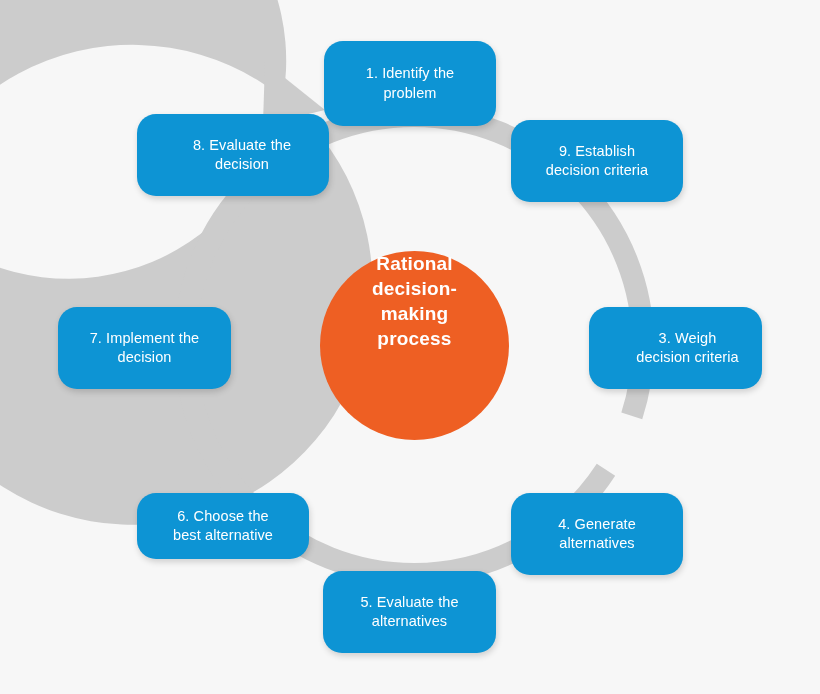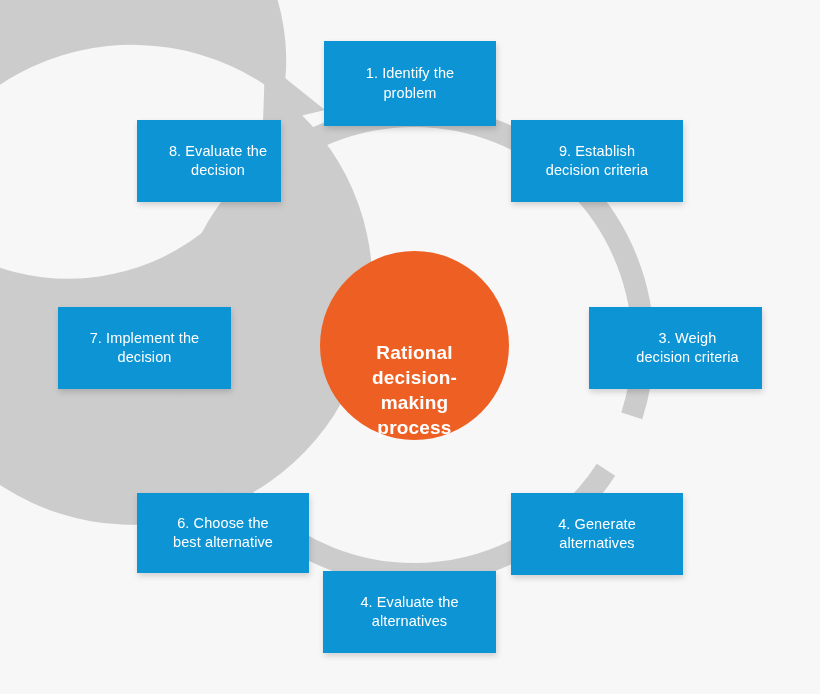--- a/index.html
+++ b/index.html
@@ -25,21 +25,21 @@
     left: 0;
     top: 0;
     width: 820px;
     height: 694px;
   }
 
   .step-box {
     position: absolute;
     box-sizing: border-box;
     background: #0d94d4;
-    border-radius: 0;
+    border-radius: 19px;
     color: #ffffff;
     font-size: 14.5px;
     line-height: 1.33;
     text-align: center;
     display: flex;
     align-items: center;
     justify-content: center;
     box-shadow: 1px 3px 6px rgba(0, 0, 0, 0.16);
     letter-spacing: 0.1px;
   }
@@ -49,35 +49,35 @@
     padding: 0 10px;
     white-space: pre-line;
   }
 
   
   #step-1 { left: 324px; top: 41px;  width: 172px; height: 85px; }
   #step-2 { left: 511px; top: 120px; width: 172px; height: 82px; }
   #step-3 { left: 589px; top: 307px; width: 173px; height: 82px; padding-left: 24px; }
   #step-4 { left: 511px; top: 493px; width: 172px; height: 82px; }
   #step-5 { left: 323px; top: 571px; width: 173px; height: 82px; }
-  #step-6 { left: 137px; top: 493px; width: 172px; height: 80px; }
+  #step-6 { left: 137px; top: 493px; width: 172px; height: 66px; }
   #step-7 { left: 58px;  top: 307px; width: 173px; height: 82px; text-align: center; }
-  #step-8 { left: 137px; top: 120px; width: 144px; height: 82px; padding-left: 18px; }
+  #step-8 { left: 137px; top: 114px; width: 192px; height: 82px; padding-left: 18px; }
 
   #center-circle {
     position: absolute;
     left: 320px;
     top: 251px;
     width: 189px;
     height: 189px;
     border-radius: 50%;
     background: #ee5f23;
     color: #ffffff;
     display: flex;
-    align-items: flex-end;
+    align-items: flex-start;
     justify-content: center;
     text-align: center;
     font-size: 19px;
     font-weight: bold;
     line-height: 1.32;
     letter-spacing: 0.2px;
   }
 
   #center-circle .center-label {
     display: block;
@@ -116,21 +116,21 @@
     <span class="step-label">3. Weigh
 decision criteria</span>
   </div>
 
   <div class="step-box" id="step-4">
     <span class="step-label">4. Generate
 alternatives</span>
   </div>
 
   <div class="step-box" id="step-5">
-    <span class="step-label">4. Evaluate the
+    <span class="step-label">5. Evaluate the
 alternatives</span>
   </div>
 
   <div class="step-box" id="step-6">
     <span class="step-label">6. Choose the
 best alternative</span>
   </div>
 
   <div class="step-box" id="step-7">
     <span class="step-label">7. Implement the

